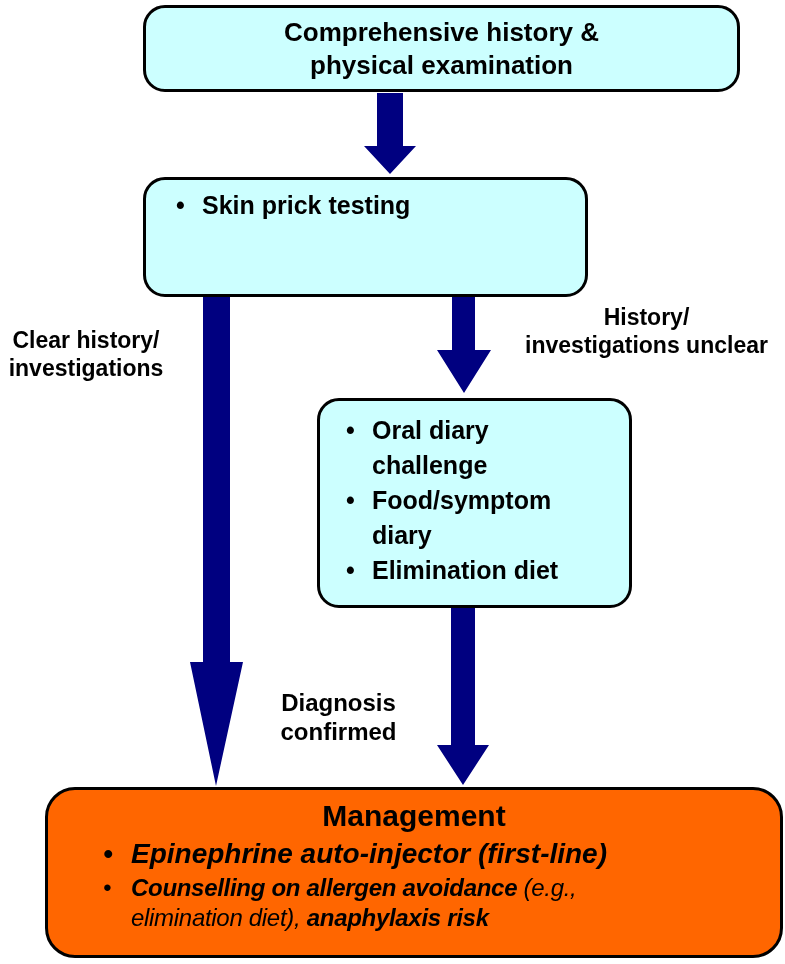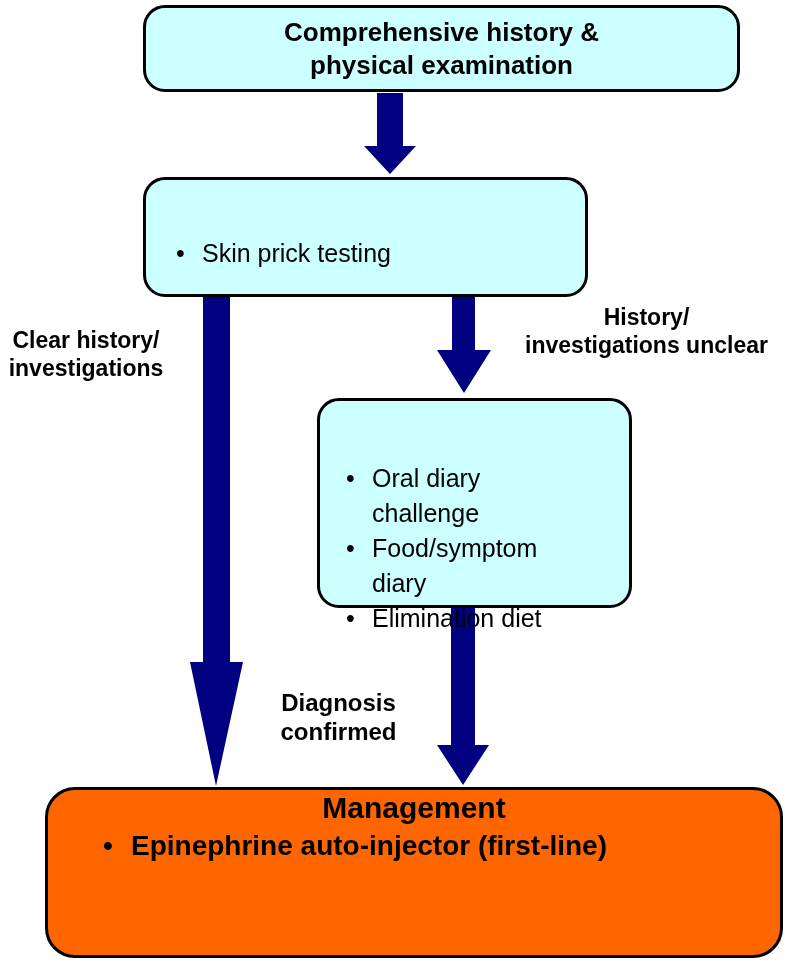--- a/index.html
+++ b/index.html
@@ -42,22 +42,21 @@
     align-items: center;
     justify-content: center;
     text-align: center;
     font-weight: bold;
     font-size: 26px;
     line-height: 1.25;
     white-space: pre-line;
   }
   ul.bullets {
     list-style: none;
-    font-weight: normal;
-    margin-top: 48px;
+    font-weight: bold;
   }
   ul.bullets li {
     position: relative;
     padding-left: 26px;
   }
   ul.bullets li::before {
     content: "\2022";
     position: absolute;
     left: 0;
     top: 0;
@@ -85,35 +84,37 @@
   }
   .label-clear { left: 0; top: 326px; width: 172px; font-size: 23px; }
   .label-unclear { left: 508px; top: 303px; width: 277px; font-size: 23px; }
   .label-diagnosis { left: 256px; top: 676px; width: 165px; font-size: 24px; margin-top: 12px; }
 
   
   .management-box {
     left: 45px; top: 787px; width: 738px; height: 171px;
     background: var(--management-fill);
     border-radius: 30px;
+    padding-top: 8px;
   }
   .mgmt-title {
     text-align: center;
     font-weight: bold;
     font-size: 30px;
     line-height: 1.2;
   }
   ul.mgmt-list {
     list-style: none;
     margin-left: 55px;
     margin-top: 2px;
   }
   ul.mgmt-list li {
     position: relative;
     padding-left: 28px;
+    font-style: italic;
   }
   ul.mgmt-list li::before {
     content: "\2022";
     position: absolute;
     left: 0;
     top: 0;
   }
   li.mgmt-big {
     font-weight: bold;
     font-size: 28px;
@@ -164,16 +165,19 @@
 
   <div class="flow-label label-diagnosis">Diagnosis
 confirmed</div>
 
   <div class="box management-box">
     <div class="mgmt-title">Management</div>
     <ul class="mgmt-list">
       <li class="mgmt-big">
         <span>Epinephrine auto-injector (first-line)</span>
       </li>
+      <li class="mgmt-small">
+        <span class="b">Counselling on allergen avoidance</span><span> (e.g., elimination diet), </span><span class="b">anaphylaxis risk</span>
+      </li>
     </ul>
   </div>
 
 </div>
 
 </body></html>

